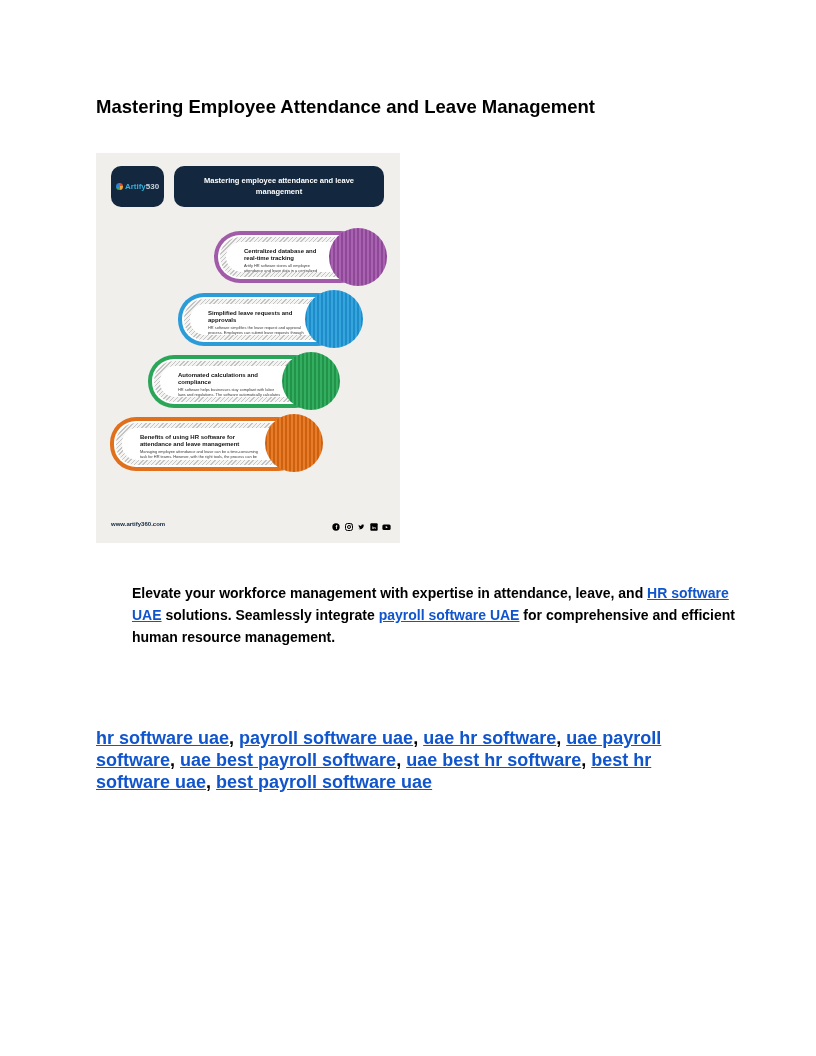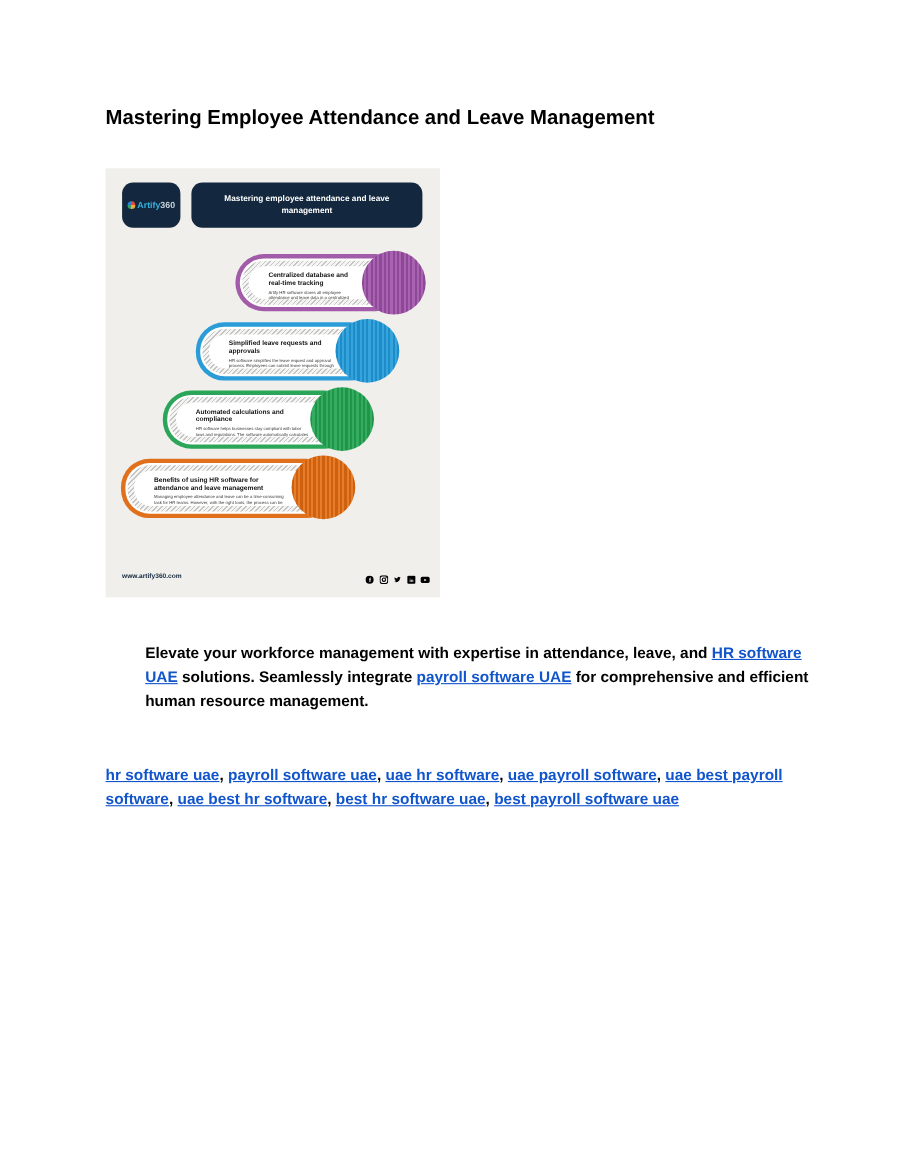--- a/index.html
+++ b/index.html
@@ -49,37 +49,37 @@
   .info-footer-url { position:absolute; left:15px; top:368px;
     font-size:6px; font-weight:bold; color:#13283e; }
   .social-row { position:absolute; left:236px; top:370px; display:flex; gap:4.5px; align-items:center; }
   .social-row svg { display:block; }
   
   .intro {
     position:absolute; left:96px; top:582px; width:628px;
     font-size:14px; font-weight:bold; color:#000; line-height:22px;margin-left:36px;
   }
   .keywords {
-    position:absolute; left:96px; top:693px; width:628px;
-    font-size:14px; font-weight:bold; color:#000; line-height:22px;
+    position:absolute; left:96px; top:727px; width:628px;
+    font-size:18px; font-weight:bold; color:#000; line-height:22px;
   }
   a.doclink { color:#1155cc; text-decoration:underline; font-weight:bold; cursor:pointer; }
 </style>
 </head>
 <body>
 
 <div class="page">
 
   <h1 class="doc-title">Mastering Employee Attendance and Leave Management</h1>
 
   <div class="infographic">
 
     <div class="navy-box logo-box">
       <span class="logo-icon"></span>
-      <span class="logo-text"><span class="logo-artify">Artify</span><span class="logo-360">360</span></span>
+      <span class="logo-text"><span class="logo-artify">Artify</span><span class="logo-360">530</span></span>
     </div>
 
     <div class="navy-box header-bar">
       <div class="header-bar-text">Mastering employee attendance and leave management</div>
     </div>
 
     <div class="pill pill-purple" style="left:118px; top:78px; width:153px; height:52px;">
       <div class="pill-mid">
           <div class="pill-hatch">
             <div class="pill-inner">

